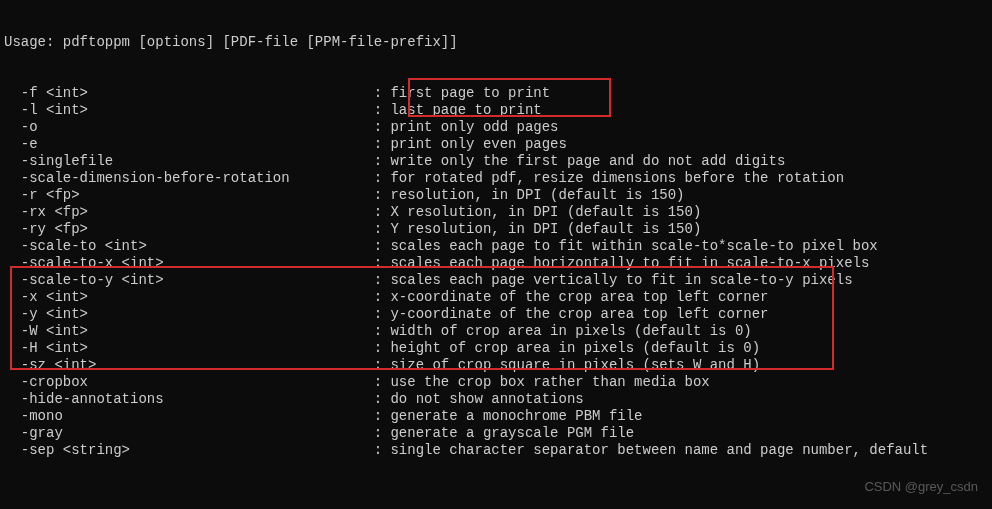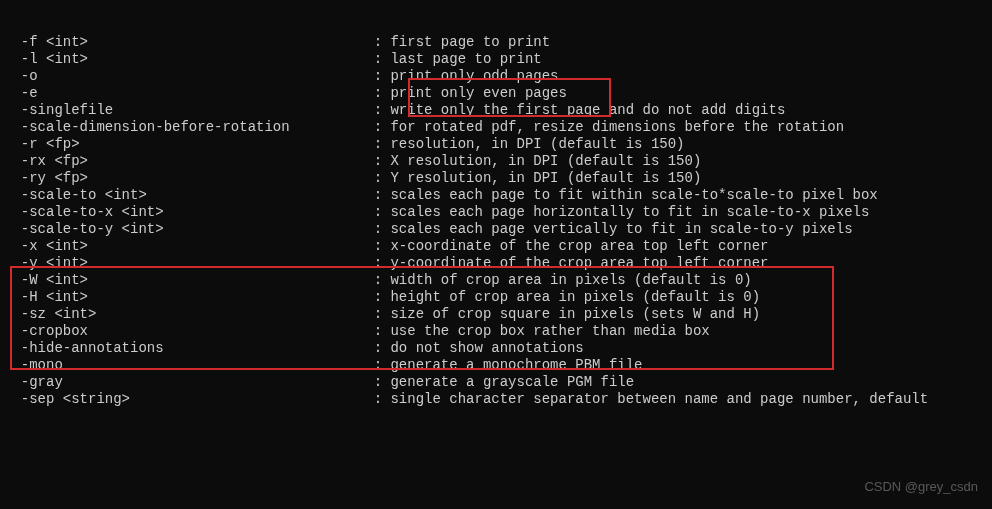--- a/index.html
+++ b/index.html
@@ -33,19 +33,20 @@
   .box {
     position: absolute;
     border: 2px solid #d22b2b;
     pointer-events: none;
   }
 </style>
 </head>
 <body>
 
 <div class="term">
+  <span class="line">Usage: pdftoppm [options] [PDF-file [PPM-file-prefix]]</span>
   <div id="opts"><span class="line">  -f &lt;int&gt;                                  : first page to print</span><span class="line">  -l &lt;int&gt;                                  : last page to print</span><span class="line">  -o                                        : print only odd pages</span><span class="line">  -e                                        : print only even pages</span><span class="line">  -singlefile                               : write only the first page and do not add digits</span><span class="line">  -scale-dimension-before-rotation          : for rotated pdf, resize dimensions before the rotation</span><span class="line">  -r &lt;fp&gt;                                   : resolution, in DPI (default is 150)</span><span class="line">  -rx &lt;fp&gt;                                  : X resolution, in DPI (default is 150)</span><span class="line">  -ry &lt;fp&gt;                                  : Y resolution, in DPI (default is 150)</span><span class="line">  -scale-to &lt;int&gt;                           : scales each page to fit within scale-to*scale-to pixel box</span><span class="line">  -scale-to-x &lt;int&gt;                         : scales each page horizontally to fit in scale-to-x pixels</span><span class="line">  -scale-to-y &lt;int&gt;                         : scales each page vertically to fit in scale-to-y pixels</span><span class="line">  -x &lt;int&gt;                                  : x-coordinate of the crop area top left corner</span><span class="line">  -y &lt;int&gt;                                  : y-coordinate of the crop area top left corner</span><span class="line">  -W &lt;int&gt;                                  : width of crop area in pixels (default is 0)</span><span class="line">  -H &lt;int&gt;                                  : height of crop area in pixels (default is 0)</span><span class="line">  -sz &lt;int&gt;                                 : size of crop square in pixels (sets W and H)</span><span class="line">  -cropbox                                  : use the crop box rather than media box</span><span class="line">  -hide-annotations                         : do not show annotations</span><span class="line">  -mono                                     : generate a monochrome PBM file</span><span class="line">  -gray                                     : generate a grayscale PGM file</span><span class="line">  -sep &lt;string&gt;                             : single character separator between name and page number, default</span></div>
 </div>
 
 <div class="watermark">CSDN @grey_csdn</div>
 
 <div class="box" style="top: 78px; left: 408px; width: 199px; height: 35px;"></div>
 <div class="box" style="top: 266px; left: 10px; width: 820px; height: 100px;"></div>
 
 </body></html>

